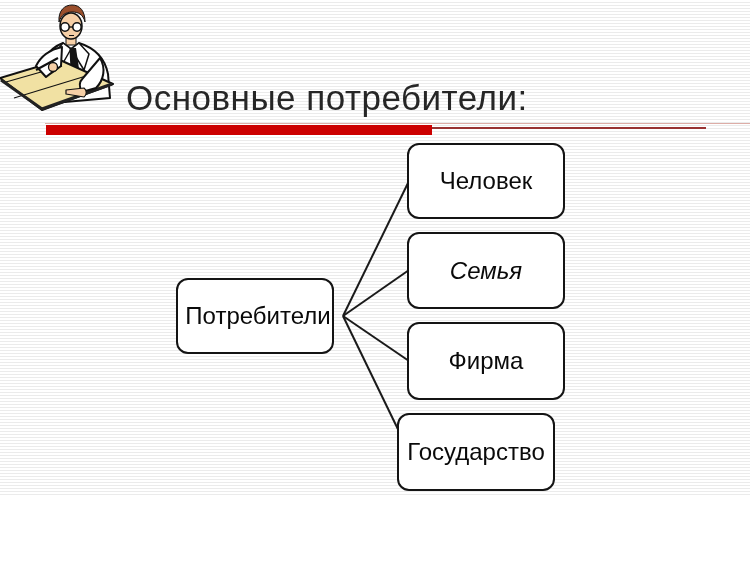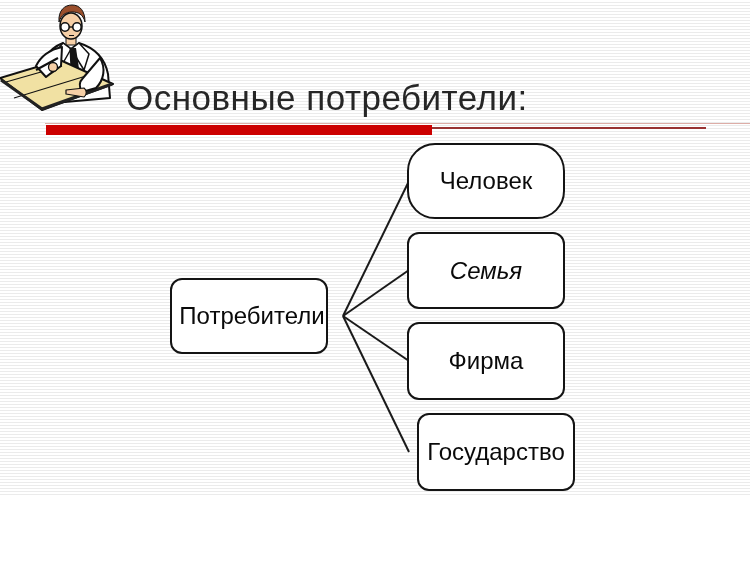--- a/index.html
+++ b/index.html
@@ -54,25 +54,25 @@
   .node{
     position:absolute;
     background:#ffffff;
     border:2.5px solid #141414;
     border-radius:12px;
     display:flex;align-items:center;justify-content:center;
     font-size:24px;color:#0a0a0a;
     box-sizing:border-box;
     white-space:nowrap;
   }
-  .node-root      {left:170px;top:278px;width:158px;height:76px;padding-left:6px;}
-  .node-child-0   {left:407px;top:143px;width:158px;height:76px;border-radius:28px;}
+  .node-root      {left:176px;top:278px;width:158px;height:76px;padding-left:6px;}
+  .node-child-0   {left:407px;top:143px;width:158px;height:76px;}
   .node-child-1   {left:407px;top:232px;width:158px;height:77px;font-style:italic;}
   .node-child-2   {left:407px;top:322px;width:158px;height:78px;align-items:center;}
-  .node-child-3   {left:417px;top:413px;width:158px;height:78px;align-items:center;}
+  .node-child-3   {left:397px;top:413px;width:158px;height:78px;align-items:center;}
 </style>
 </head>
 <body>
 
 <div class="slide">
 
   <svg class="clipart" viewBox="0 0 125 112" aria-hidden="true">
 
     <path d="M 38,80 C 40,58 50,46 63,41 L 71,47 L 79,41 C 95,46 105,57 108,72 L 110,96 L 42,102 Z" fill="#ffffff" stroke="#111111" stroke-width="2" stroke-linejoin="round"></path>
 

